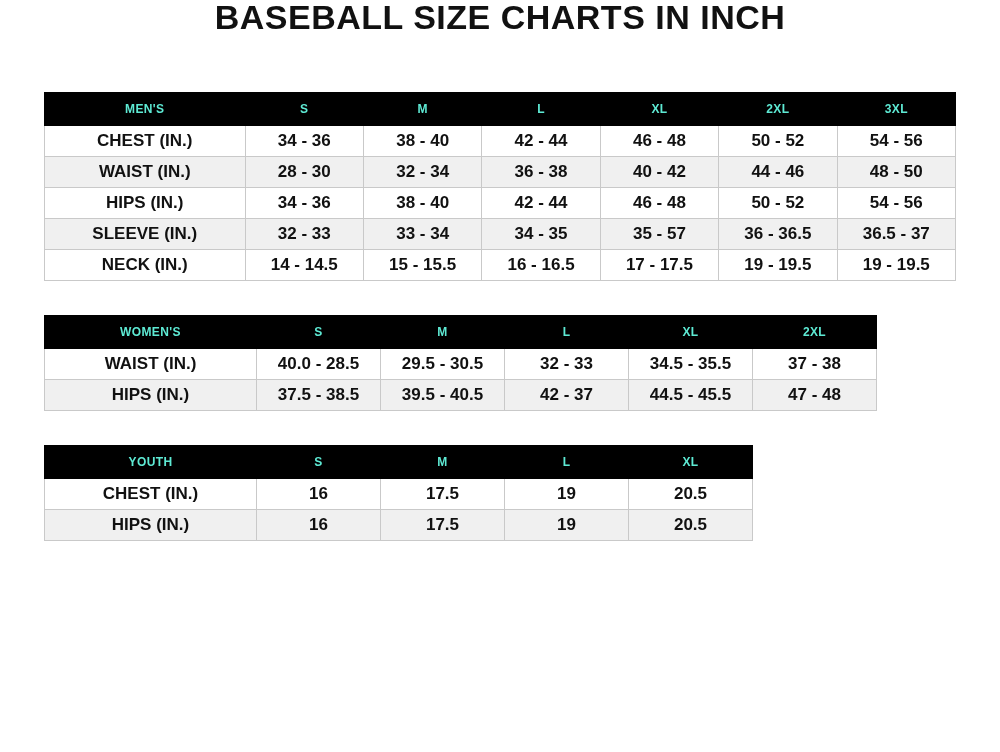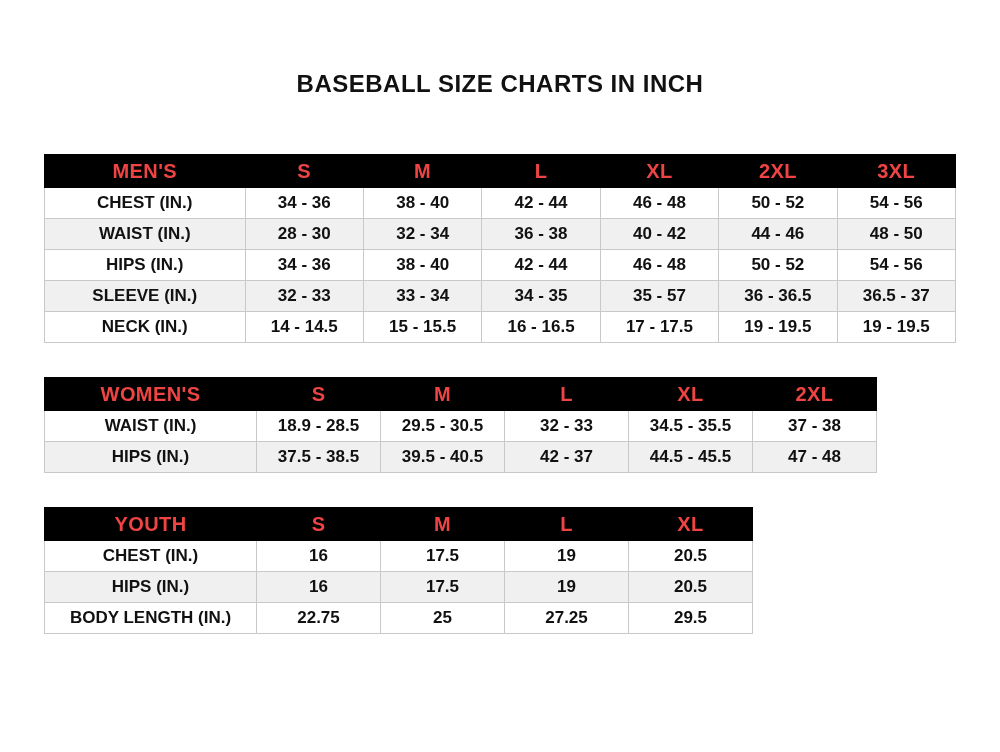--- a/index.html
+++ b/index.html
@@ -15,26 +15,25 @@
     overflow: hidden;
   }
   .page {
     position: relative;
     width: 1000px;
     height: 752px;
     box-sizing: border-box;
   }
   .chart-title {
     text-align: center;
-    font-size: 24px;
+    font-size: 34px;
     font-weight: bold;
     letter-spacing: 0.5px;
     color: #111111;
     margin: 0;
-    padding-top: 72px;
     line-height: 1;
   }
   .tables-wrap {
     padding: 0 44px;
     margin-top: 58px;
   }
   table.size-table {
     border-collapse: collapse;
     table-layout: fixed;
     font-size: 17px;
@@ -44,24 +43,24 @@
     border: 1px solid #c9c9c9;
     text-align: center;
     font-weight: bold;
     height: 31px;
     padding: 0 4px;
     box-sizing: border-box;
     white-space: nowrap;
   }
   table.size-table thead th {
     background: #000000;
-    color: #ef4444;
+    color: #5eead4;
     border: 1px solid #000000;
     height: 33px;
-    font-size: 20px;
+    font-size: 12px;
     letter-spacing: 0.4px;
   }
   table.size-table tbody tr:nth-child(even) td {
     background: #f0f0f0;
   }
   table.size-table tbody tr:nth-child(odd) td {
     background: #ffffff;
   }
   .row-label {
     text-align: center;
@@ -176,21 +175,21 @@
           <th>S</th>
           <th>M</th>
           <th>L</th>
           <th>XL</th>
           <th>2XL</th>
         </tr>
       </thead>
       <tbody>
         <tr>
           <td class="row-label">WAIST (IN.)</td>
-          <td>18.9 - 28.5</td>
+          <td>40.0 - 28.5</td>
           <td>29.5 - 30.5</td>
           <td>32 - 33</td>
           <td>34.5 - 35.5</td>
           <td>37 - 38</td>
         </tr>
         <tr>
           <td class="row-label">HIPS (IN.)</td>
           <td>37.5 - 38.5</td>
           <td>39.5 - 40.5</td>
           <td>42 - 37</td>
@@ -227,24 +226,17 @@
           <td>19</td>
           <td>20.5</td>
         </tr>
         <tr>
           <td class="row-label">HIPS (IN.)</td>
           <td>16</td>
           <td>17.5</td>
           <td>19</td>
           <td>20.5</td>
         </tr>
-        <tr>
-          <td class="row-label">BODY LENGTH (IN.)</td>
-          <td>22.75</td>
-          <td>25</td>
-          <td>27.25</td>
-          <td>29.5</td>
-        </tr>
       </tbody>
     </table>
 
   </div>
 </div>
 
 </body></html>

